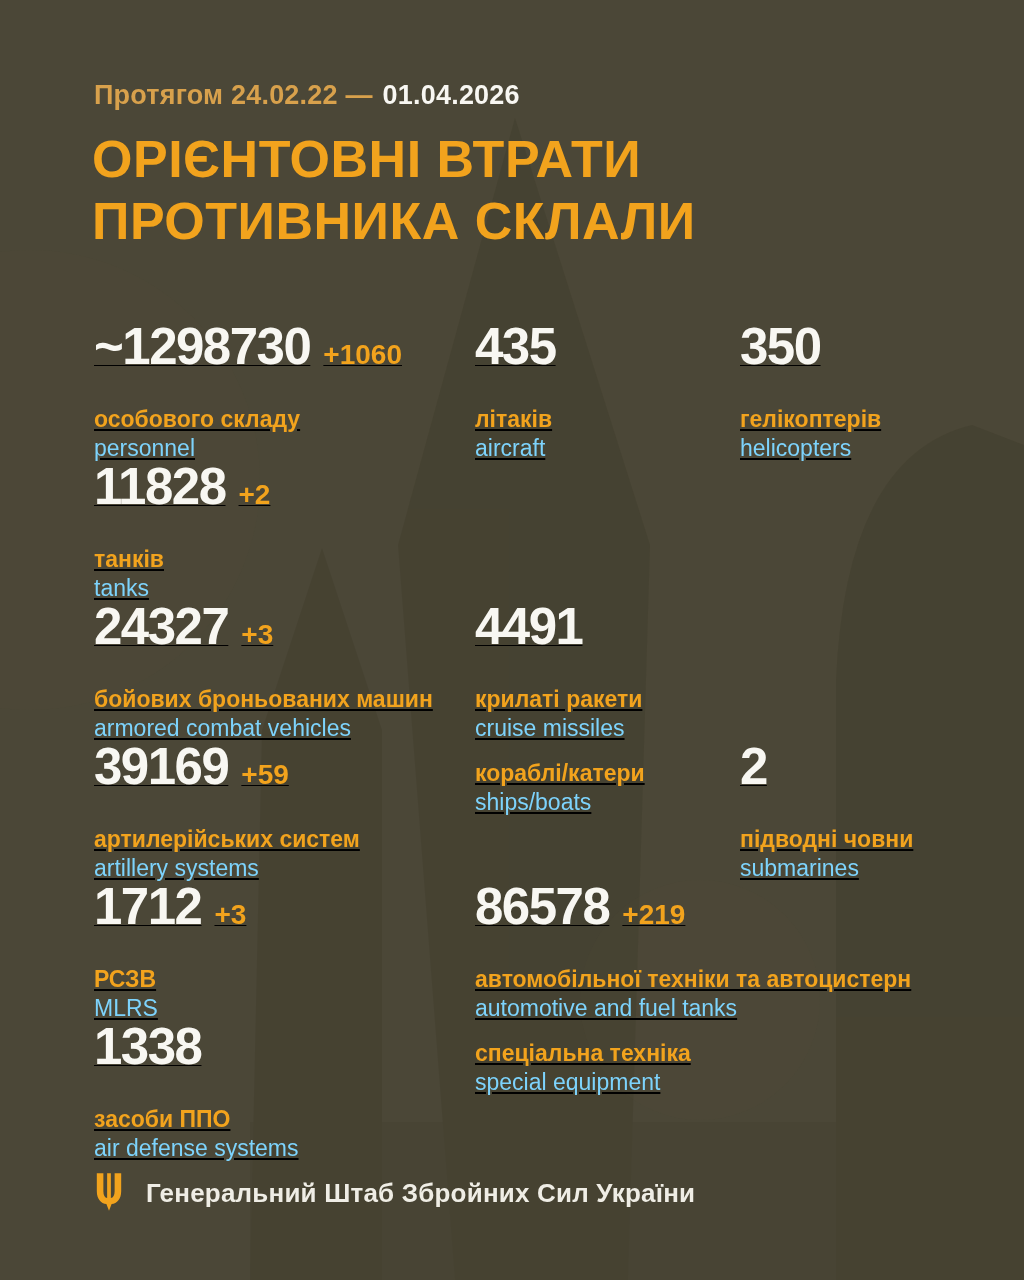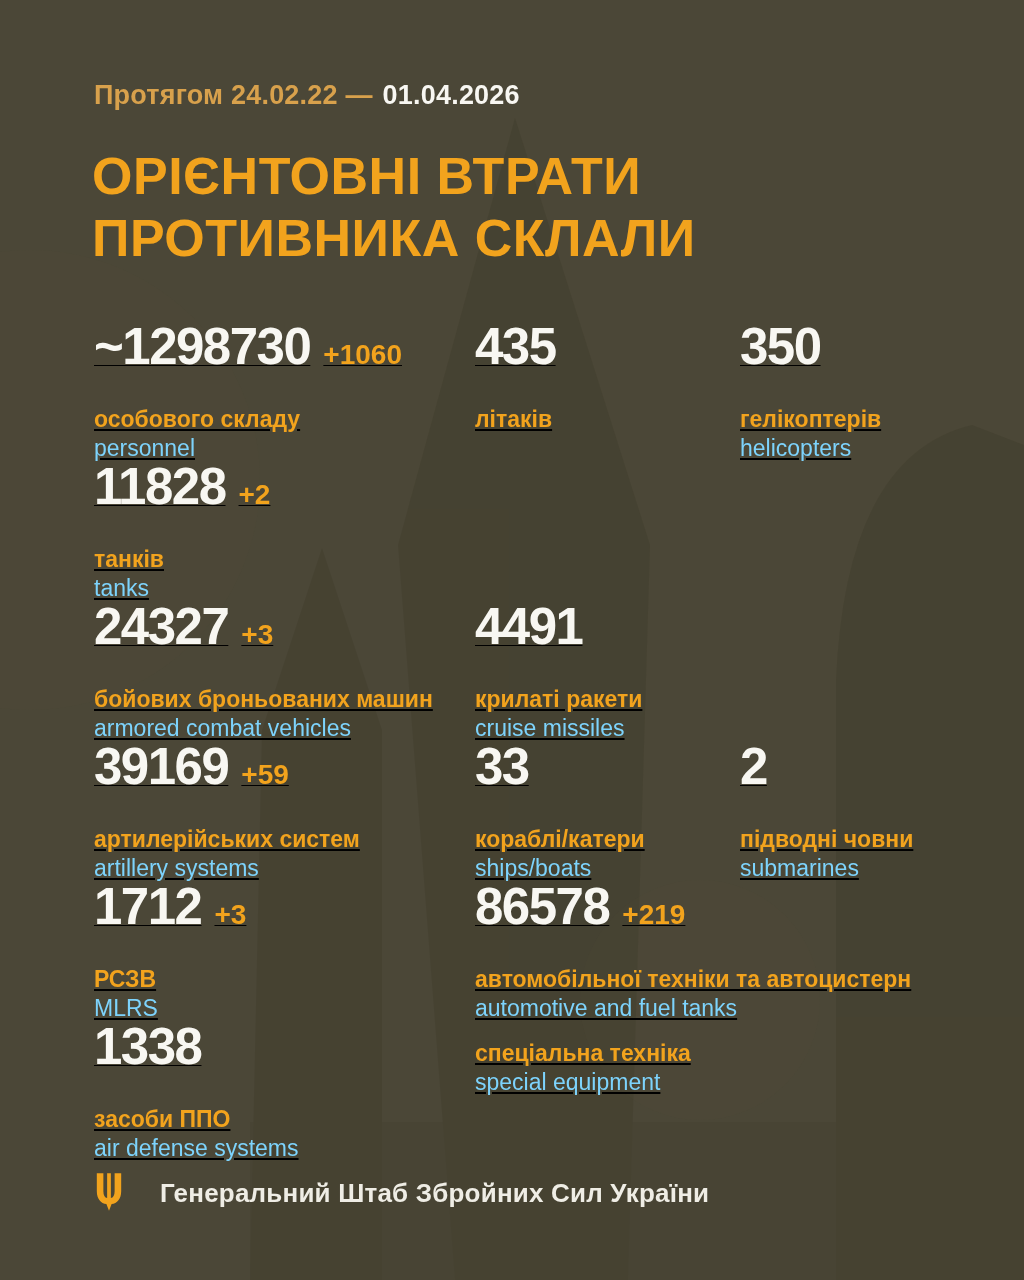--- a/index.html
+++ b/index.html
@@ -11,36 +11,36 @@
     position:relative;
   }
   .canvas{position:absolute;inset:0;width:845px;height:1280px;}
   
   .wm{position:absolute;inset:0;z-index:0;pointer-events:none;}
   
   .header{position:absolute;left:94px;top:80px;z-index:2;font-size:27px;font-weight:700;letter-spacing:.2px;}
   .header .period{color:#D8A14C;}
   .header .date{color:#F8F7F2;margin-left:10px;font-weight:700;}
   
-  .title{position:absolute;left:92px;top:145px;z-index:2;color:#F2A31D;
+  .title{position:absolute;left:92px;top:128px;z-index:2;color:#F2A31D;
          font-weight:700;font-size:52px;line-height:62px;letter-spacing:.5px;}
   
   .stats{position:absolute;left:94px;top:320px;width:866px;z-index:2;
          display:grid;grid-template-columns:381px 265px 1fr;grid-auto-rows:140px;text-decoration:underline;}
   .cell{min-width:0;}
   .r1{grid-row:1}.r2{grid-row:2}.r3{grid-row:3}.r4{grid-row:4}.r5{grid-row:5}.r6{grid-row:6}
   .c1{grid-column:1}.c2{grid-column:2}.c3{grid-column:3}
   .span2{grid-column:2 / span 2}
   .numline{white-space:nowrap;line-height:54px;}
   .num{color:#F8F7F2;font-size:51px;font-weight:700;letter-spacing:-1.5px;}
   .delta{color:#F2A31D;font-size:28px;font-weight:700;margin-left:13px;letter-spacing:0;}
   .uk{color:#F2A31D;font-size:23px;font-weight:700;line-height:29px;margin-top:19px;white-space:nowrap;}
   .en{color:#7dd3fc;font-size:23px;font-weight:400;line-height:29px;white-space:nowrap;}
   
-  .footer{position:absolute;left:94px;top:1172px;z-index:2;display:flex;align-items:center;gap:36px;}
+  .footer{position:absolute;left:94px;top:1172px;z-index:2;display:flex;align-items:center;gap:22px;}
   .footer .org{color:#EFEDE5;font-size:26px;font-weight:700;letter-spacing:.2px;}
   .tryzub{display:block;}
 </style>
 </head>
 <body>
 
 <div class="canvas">
 
   <svg class="wm" width="1024" height="1280" viewBox="0 0 1024 1280" aria-hidden="true">
     <g fill="#2E2A18" opacity="0.16">
@@ -72,20 +72,21 @@
 
     <div class="cell r1 c1">
       <div class="numline"><span class="num">~1298730</span><span class="delta">+1060</span></div>
       <div class="uk">особового складу</div>
       <div class="en">personnel</div>
     </div>
 
     <div class="cell r1 c2">
       <div class="numline"><span class="num">435</span><span class="delta"></span></div>
       <div class="uk">літаків</div>
+      <div class="en">aircraft</div>
     </div>
 
     <div class="cell r1 c3">
       <div class="numline"><span class="num">350</span><span class="delta"></span></div>
       <div class="uk">гелікоптерів</div>
       <div class="en">helicopters</div>
     </div>
 
     <div class="cell r2 c1">
       <div class="numline"><span class="num">11828</span><span class="delta">+2</span></div>
@@ -106,21 +107,20 @@
       <div class="en">cruise missiles</div>
     </div>
 
     <div class="cell r4 c1">
       <div class="numline"><span class="num">39169</span><span class="delta">+59</span></div>
       <div class="uk">артилерійських систем</div>
       <div class="en">artillery systems</div>
     </div>
 
     <div class="cell r4 c2">
-      <div class="numline"><span class="num">33</span><span class="delta"></span></div>
       <div class="uk">кораблі/катери</div>
       <div class="en">ships/boats</div>
     </div>
 
     <div class="cell r4 c3">
       <div class="numline"><span class="num">2</span><span class="delta"></span></div>
       <div class="uk">підводні човни</div>
       <div class="en">submarines</div>
     </div>
 

